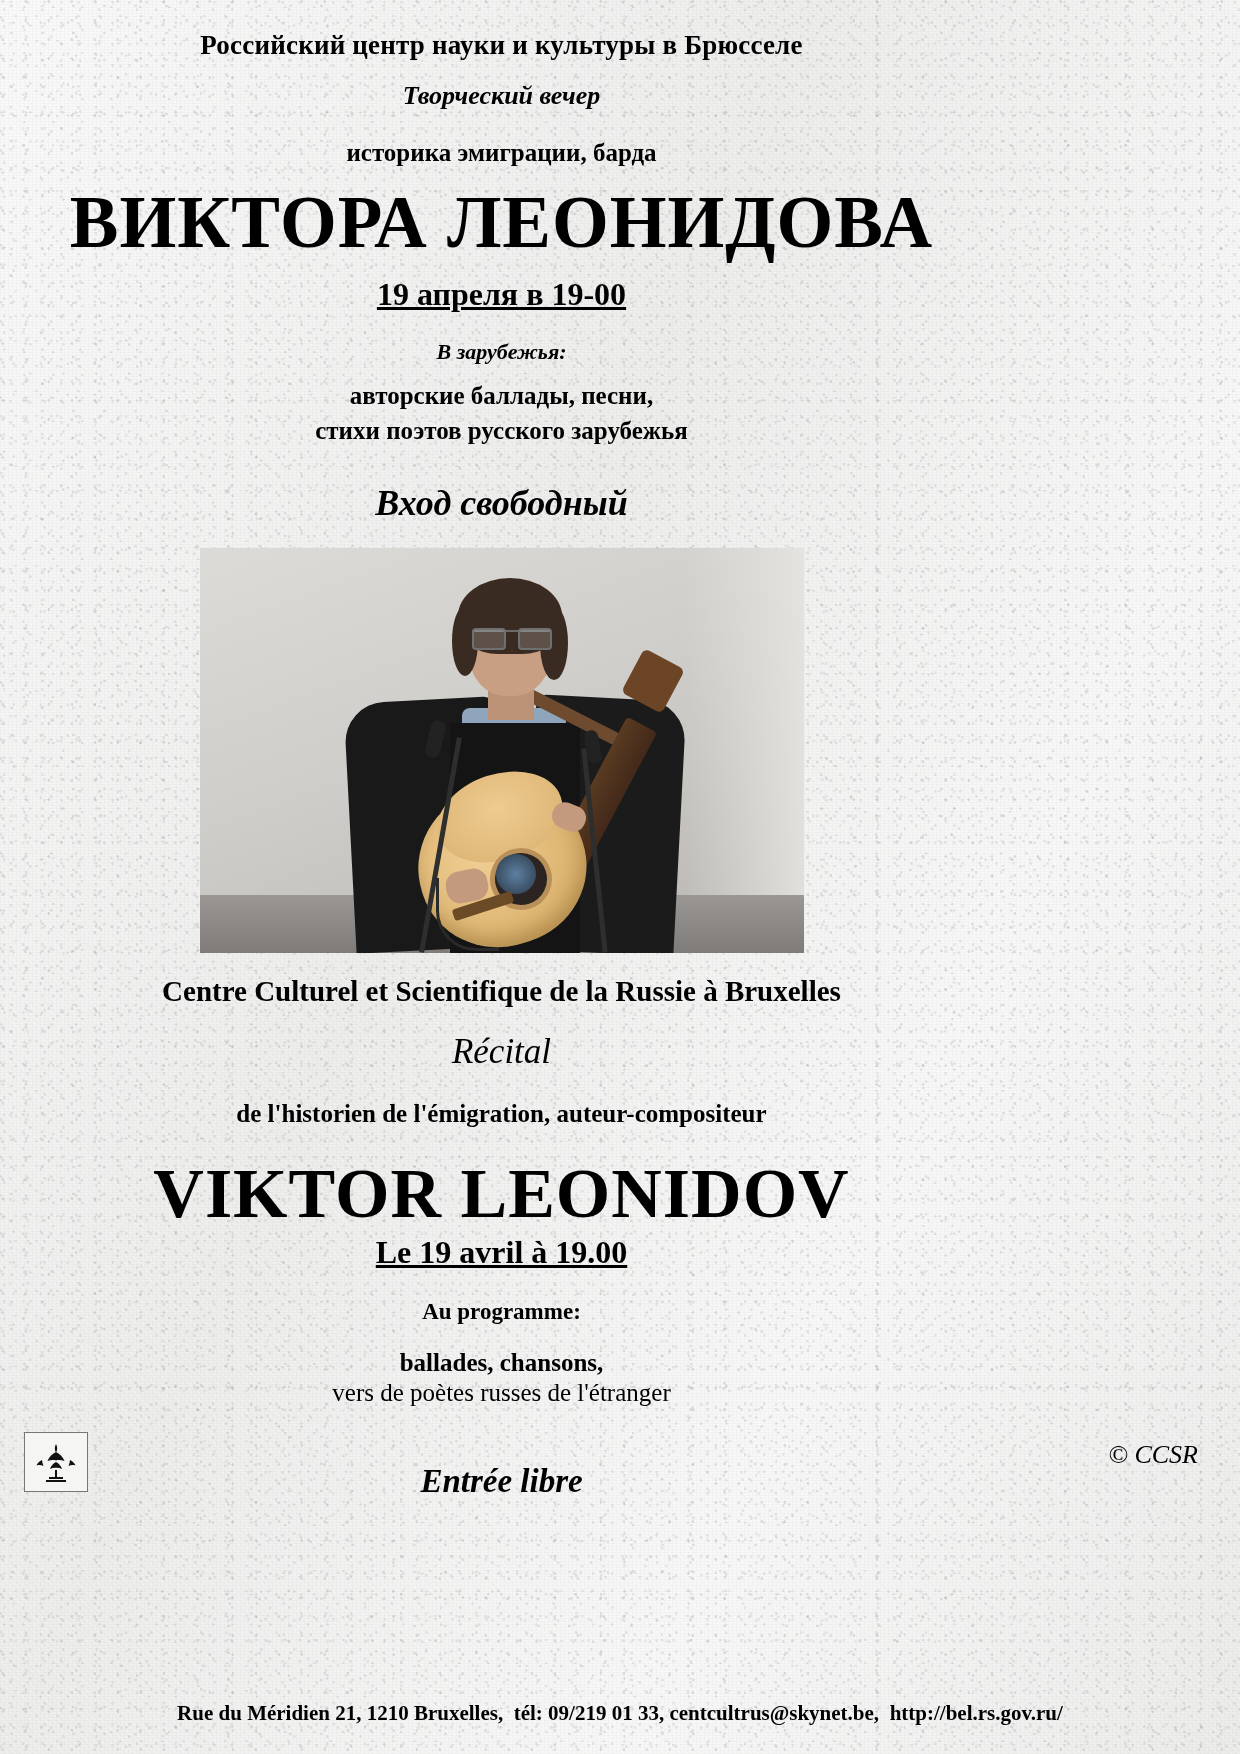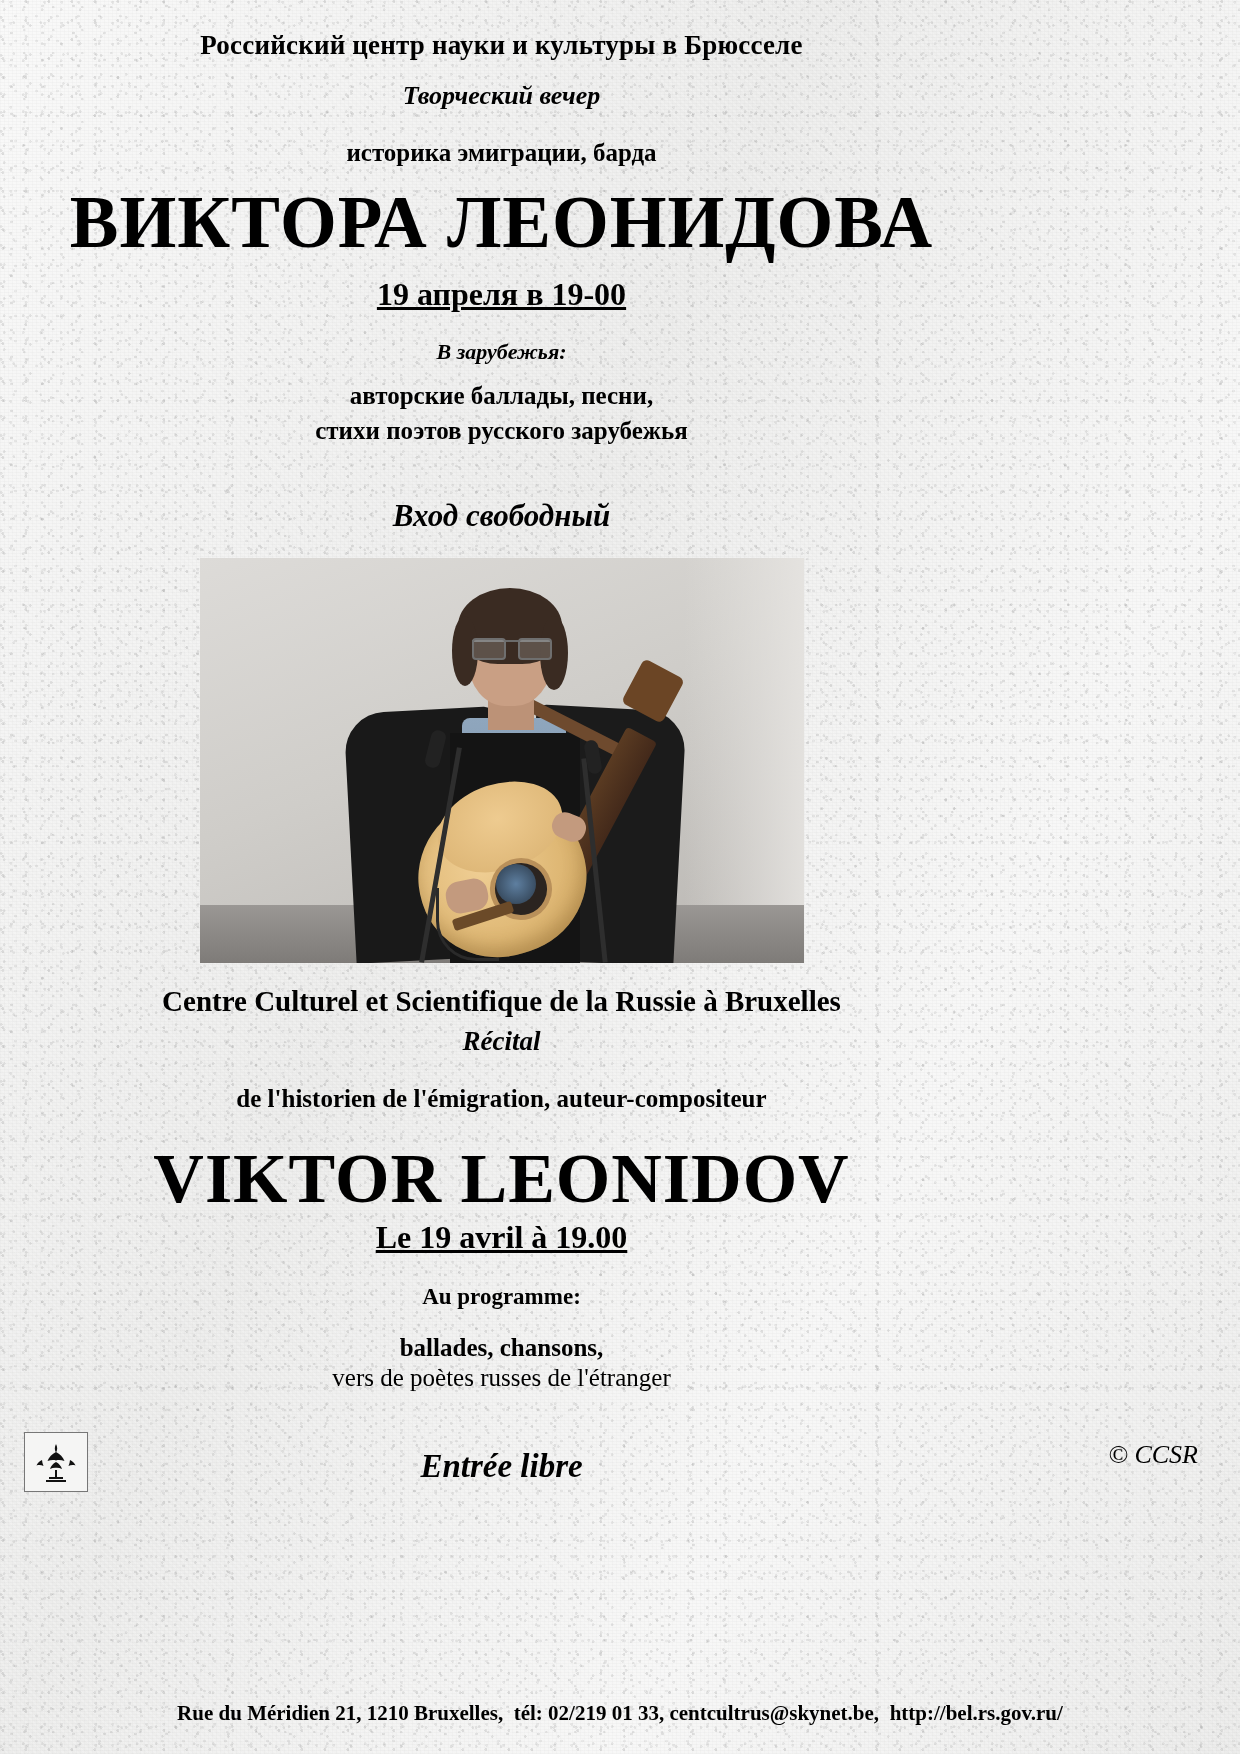--- a/index.html
+++ b/index.html
@@ -101,24 +101,24 @@
     margin-top: 14px;
     line-height: 1.35;
   }
   .prog-line2 {
     font-size: 25px;
     font-weight: bold;
     margin-top: 2px;
     line-height: 1.35;
   }
   .free-ru {
-    font-size: 31px;
+    font-size: 36px;
     font-style: italic;
     font-weight: bold;
-    margin-top: 50px;
+    margin-top: 34px;
   }
 
   
   .photo-wrap {
     width: 604px;
     height: 405px;
     margin: 24px auto 0;
     position: relative;
     overflow: hidden;
     background: #c9c6c2;
@@ -321,24 +321,24 @@
     transform: rotate(22deg);
   }
 
   
   .fr-org {
     font-size: 29px;
     font-weight: bold;
     margin-top: 22px;
   }
   .fr-recital {
-    font-size: 27px;
-    font-weight: bold;
+    font-size: 35px;
+    font-weight: normal;
     font-style: italic;
-    margin-top: 8px;
+    margin-top: 24px;
   }
   .fr-sub {
     font-size: 25px;
     font-weight: bold;
     margin-top: 28px;
   }
   .headline-fr {
     font-size: 70px;
     font-weight: bold;
     letter-spacing: 1px;
@@ -490,14 +490,14 @@
       <path d="M21 30 h2 v9 h-2z"></path>
       <path d="M15 37 h14 v2 h-14z"></path>
       <path d="M12 40 h20 v2 h-20z"></path>
     </g>
   </svg>
 </div>
 
 <div class="copyright">© CCSR</div>
 
 <div class="footer">
-  <span>Rue du Méridien 21, 1210 Bruxelles,</span><span>  </span><span>tél: 02/219 01 33,</span><span> </span><span>centcultrus@skynet.be,</span><span>  </span><span>http://bel.rs.gov.ru/</span>
+  <span>Rue du Méridien 21, 1210 Bruxelles,</span><span>  </span><span>tél: 09/219 01 33,</span><span> </span><span>centcultrus@skynet.be,</span><span>  </span><span>http://bel.rs.gov.ru/</span>
 </div>
 
 </body></html>

